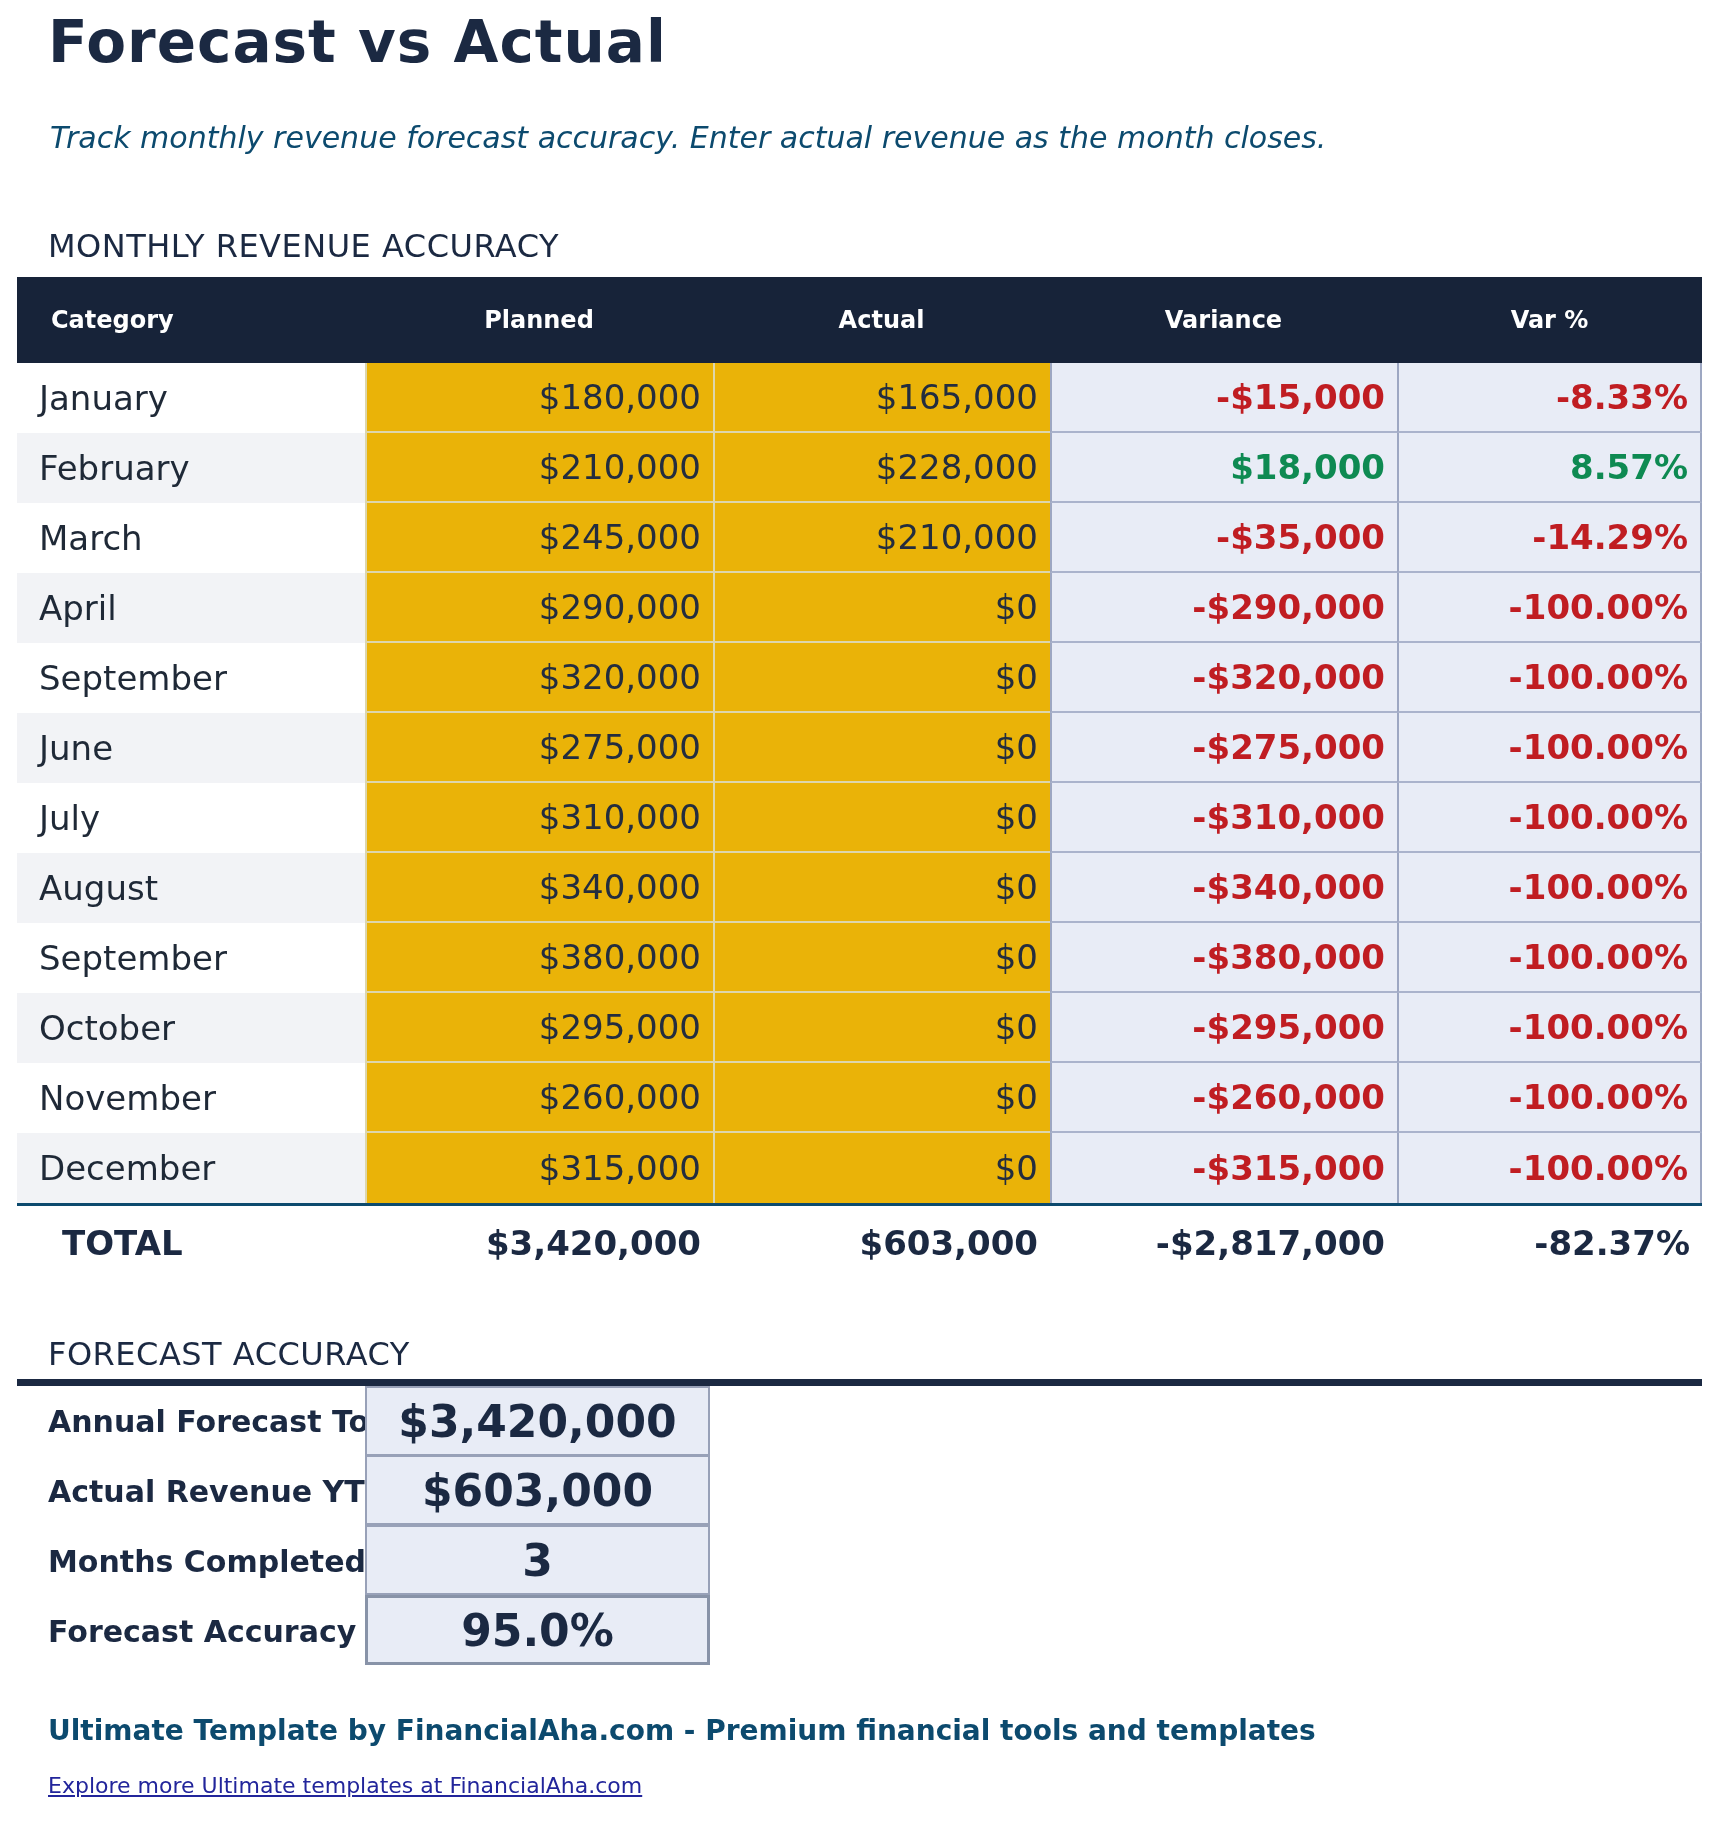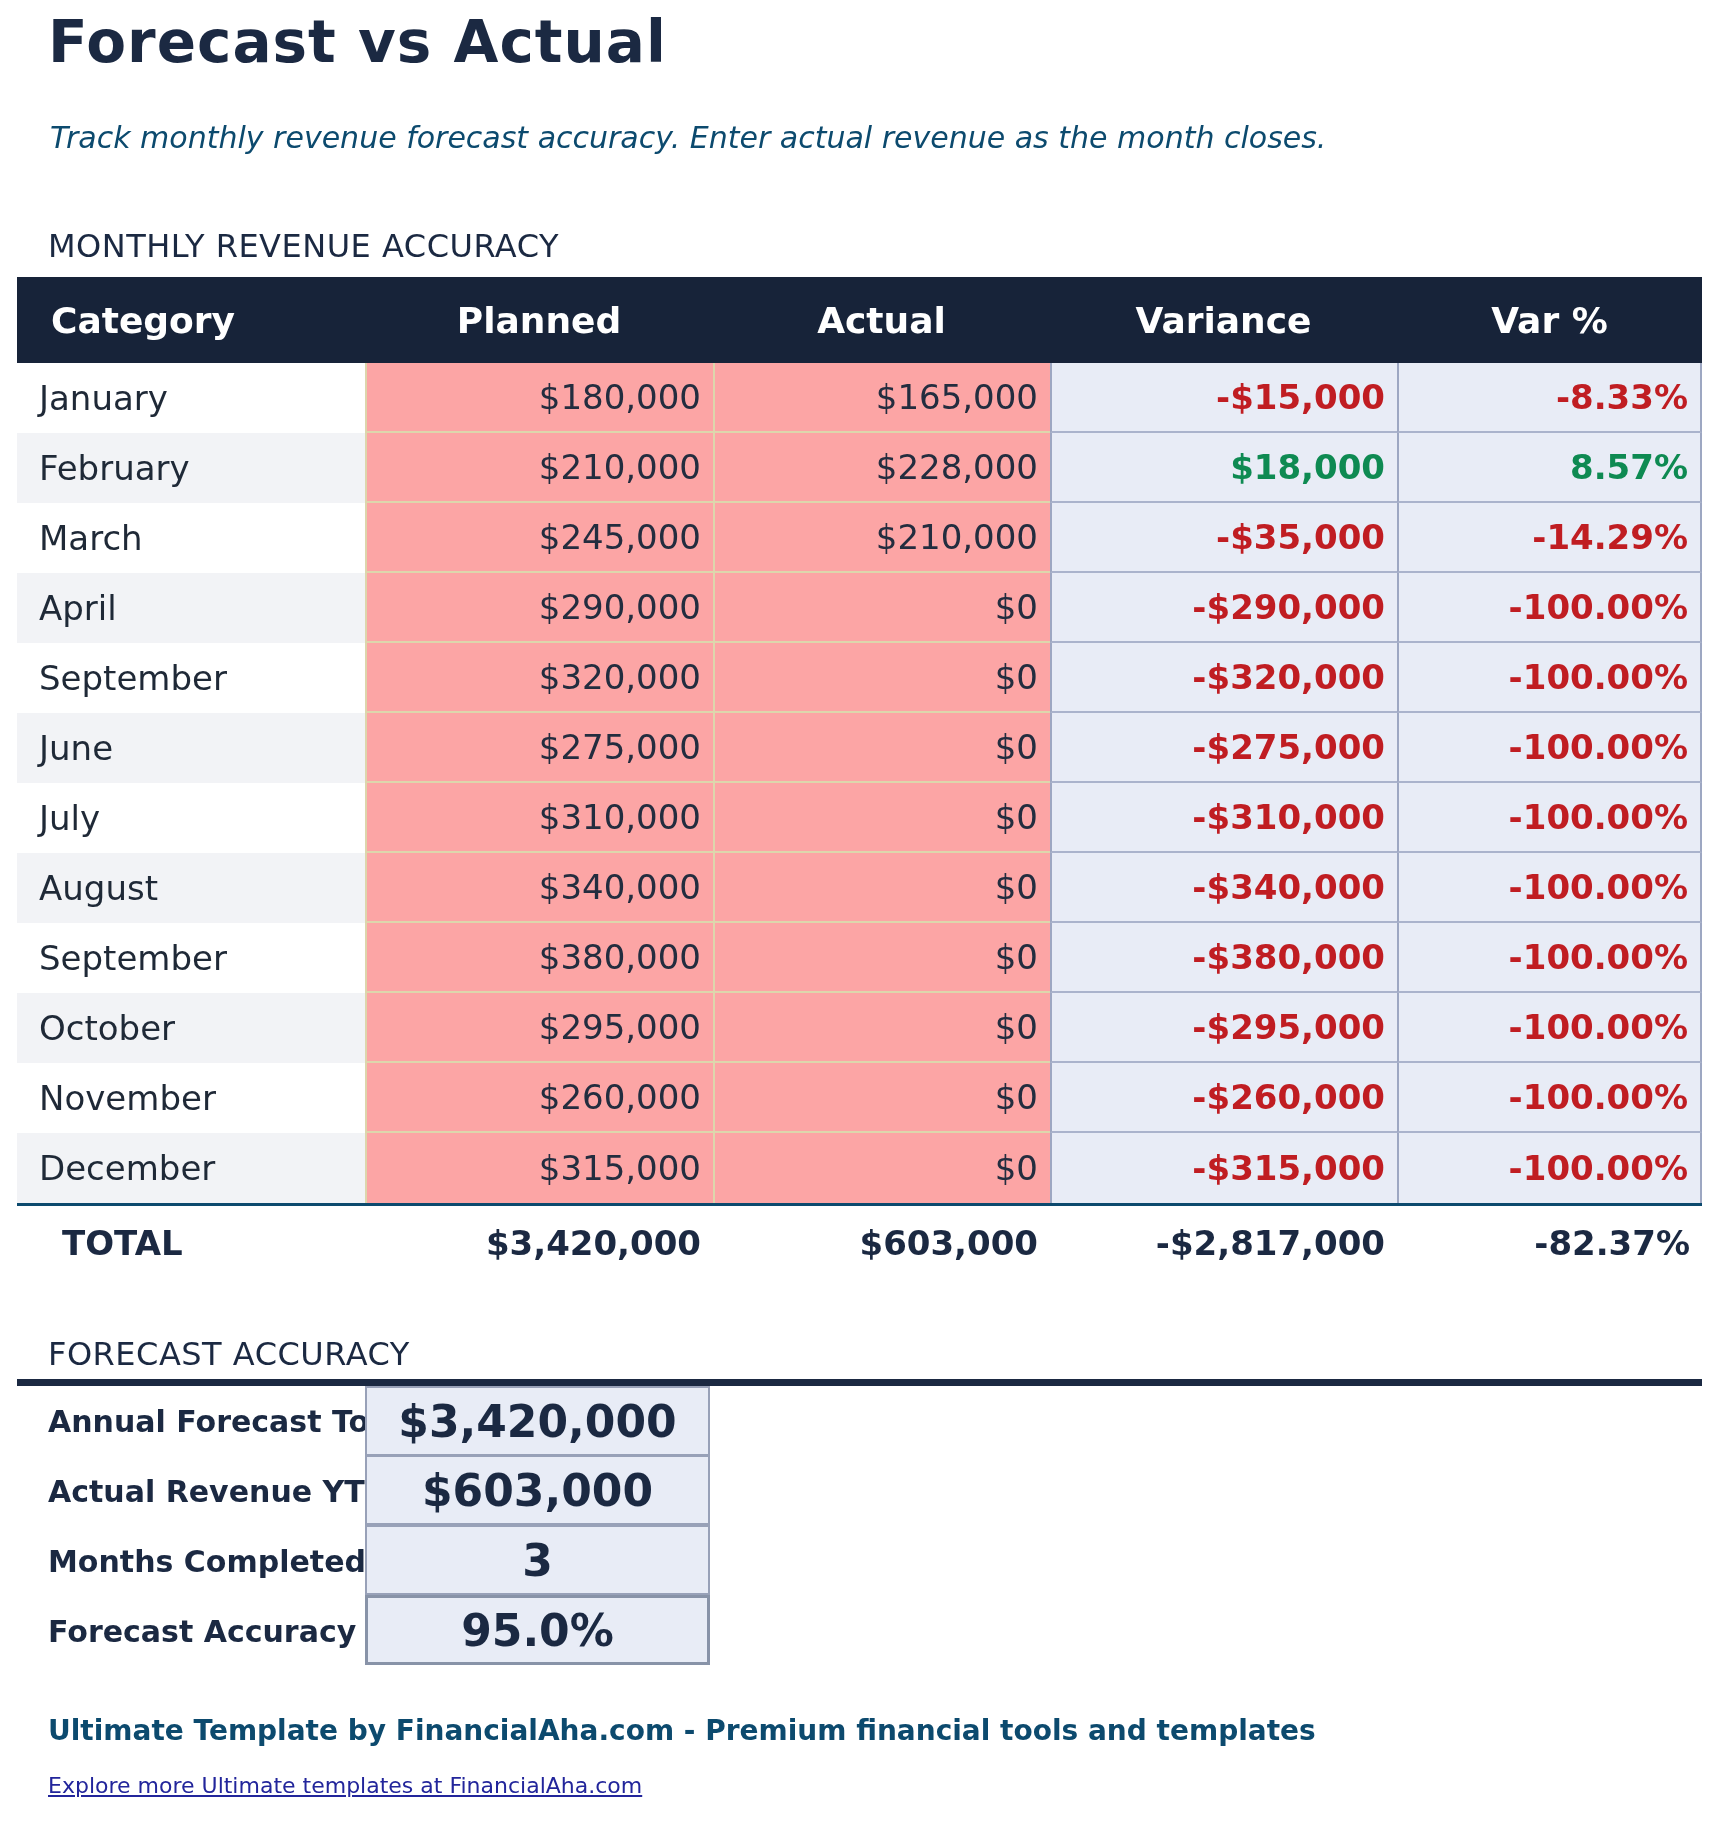--- a/index.html
+++ b/index.html
@@ -30,30 +30,30 @@
     width:1685px; border-spacing:0; table-layout:fixed;
   }
   col.c-cat  { width:348px; }
   col.c-plan { width:348px; }
   col.c-act  { width:337px; }
   col.c-var  { width:347px; }
   col.c-pct  { width:305px; }
 
   thead th {
     background:#172339; color:#ffffff; height:86px;
-    font-size:36px; font-weight:bold; text-align:center; vertical-align:middle;
+    font-size:24px; font-weight:bold; text-align:center; vertical-align:middle;
   }
   thead th.h-cat { text-align:left; padding-left:34px; }
 
   tbody td { height:70px; font-size:34px; vertical-align:middle; }
   td.cat { padding-left:22px; color:#1f2937; background:#ffffff;margin-top:40px; }
   tbody tr:nth-child(even) td.cat { background:#f2f3f6; }
 
   td.plan, td.act {
-    background:#fca5a5; text-align:right; padding-right:12px; color:#232d3f;
+    background:#eab308; text-align:right; padding-right:12px; color:#232d3f;
     border-left:2px solid #ddd6ac; border-bottom:2px solid #ddd6ac;
   }
   td.var, td.pct {
     background:#e8ecf6; text-align:right; padding-right:12px; font-weight:bold;
     border-left:2px solid #9da7c2; border-bottom:2px solid #aab3cc;
   }
   td.pct { border-right:2px solid #9da7c2; }
   tr.last-data td { border-bottom:none; }
 
   .neg { color:#c01d22; }

